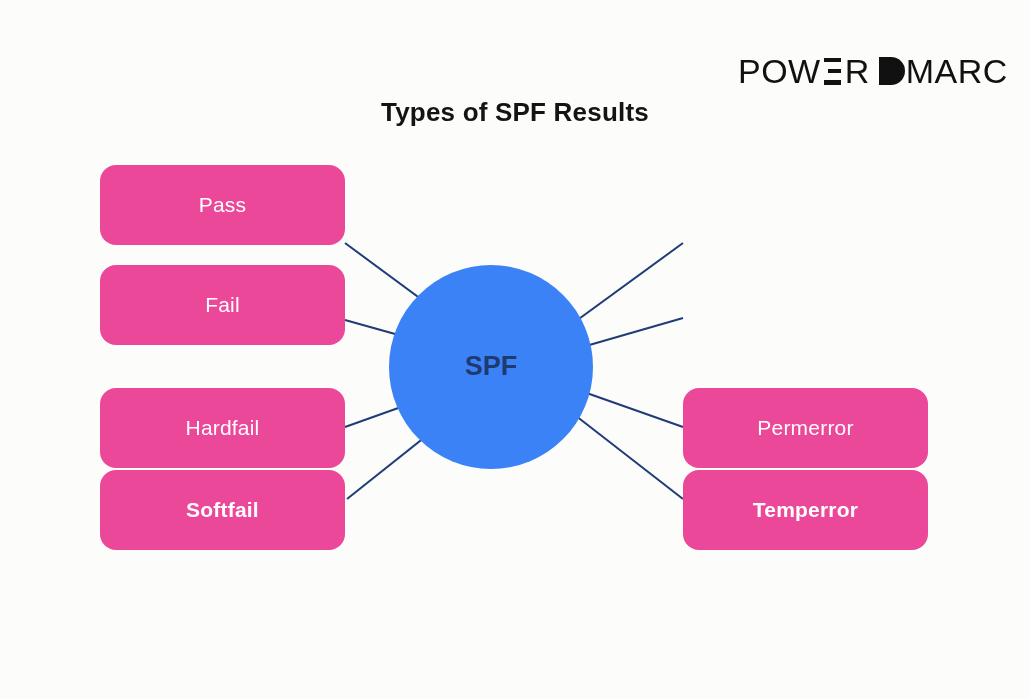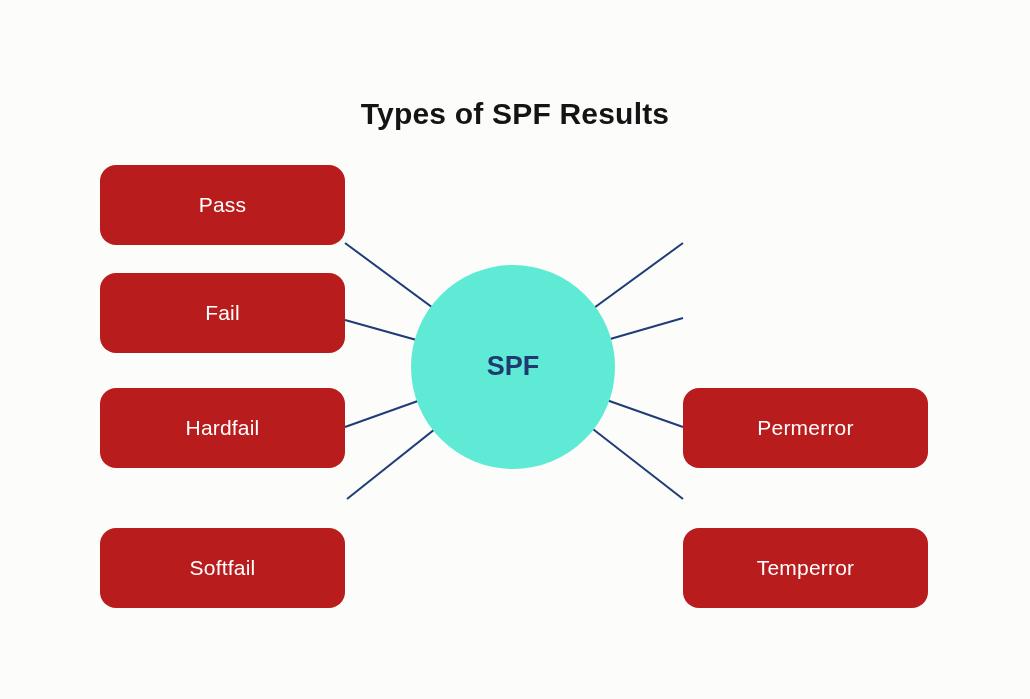--- a/index.html
+++ b/index.html
@@ -56,85 +56,96 @@
     border-radius: 0 999px 999px 0;
   }
 
   
   .title {
     position: absolute;
     left: 0;
     right: 0;
     top: 97px;
     text-align: center;
-    font-size: 30px;
+    font-size: 26px;
     font-weight: bold;
     color: #141414;
     letter-spacing: 0.2px;
   }
 
   
   .connectors {
     position: absolute;
     inset: 0;
     z-index: 1;
   }
   .connectors line {
     stroke: #1f3c78;
     stroke-width: 2;
   }
 
   
   .hub {
     position: absolute;
-    left: 411px;
+    left: 389px;
     top: 265px;
     width: 204px;
     height: 204px;
     border-radius: 50%;
-    background: #5eead4;
+    background: #3b82f6;
     z-index: 2;
     display: flex;
     flex-direction: column;
     align-items: center;
     justify-content: center;
     text-align: center;
     color: #1e3a6e;
     font-weight: bold;
     font-size: 27px;
     line-height: 1.25;
   }
 
   
   .node {
     position: absolute;
     width: 245px;
     height: 80px;
-    background: #b91c1c;
+    background: #ec4899;
     border-radius: 16px;
     z-index: 2;
     display: flex;
     align-items: center;
     justify-content: center;
     color: #ffffff;
     font-size: 21px;
     letter-spacing: 0.2px;
   }
   .col-left  { left: 100px; }
   .col-right { left: 683px; }
   .row-1 { top: 165px; }
-  .row-2 { top: 273px; justify-content: center; }
+  .row-2 { top: 265px; justify-content: center; }
   .row-3 { top: 388px; align-items: center; }
-  .row-4 { top: 528px; }
+  .row-4 { top: 470px; font-weight: bold; }
 </style>
 </head>
 <body>
 
 <div class="canvas">
 
+  <div class="logo">
+    <span class="ltr">POW</span>
+    <span class="e-bars">
+      <i></i>
+        <i class="mid"></i>
+        <i></i>
+    </span>
+    <span class="ltr">R</span>
+    <span class="d-glyph"></span>
+    <span class="ltr">MARC</span>
+  </div>
 
   <div class="title">Types of SPF Results</div>
 
   <svg class="connectors" viewBox="0 0 1030 699">
     <line x1="345" y1="243" x2="513" y2="367"></line>
     <line x1="345" y1="320" x2="513" y2="367"></line>
     <line x1="345" y1="427" x2="513" y2="367"></line>
     <line x1="347" y1="499" x2="513" y2="367"></line>
     <line x1="683" y1="243" x2="513" y2="367"></line>
     <line x1="683" y1="318" x2="513" y2="367"></line>

